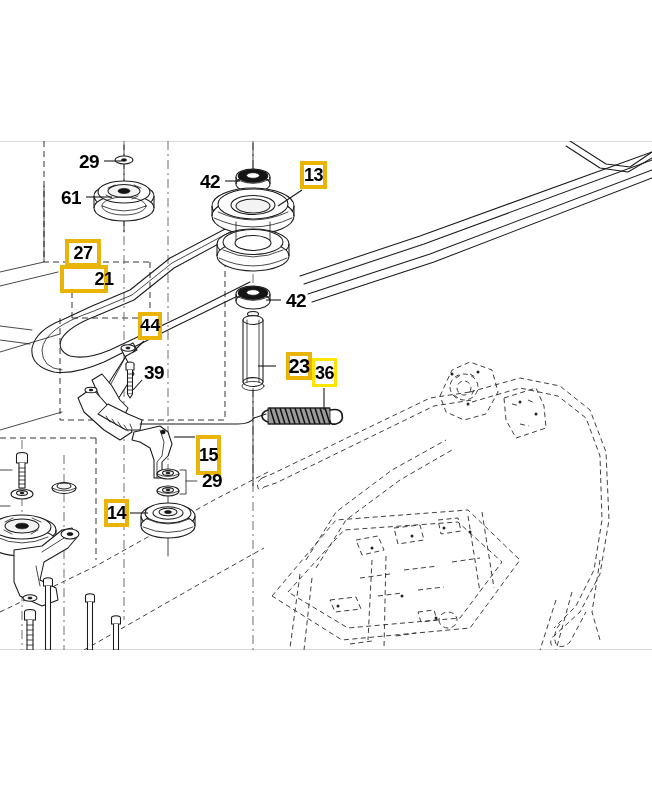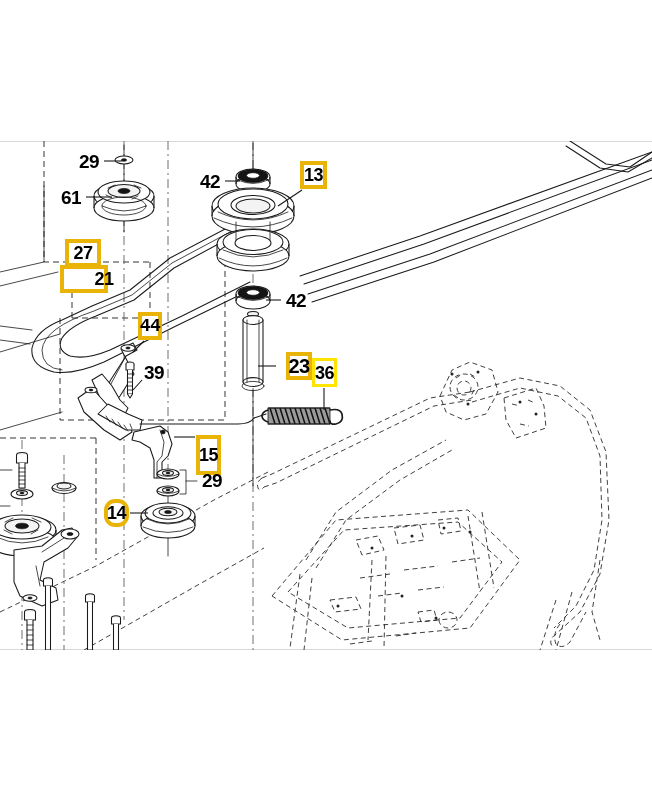--- a/index.html
+++ b/index.html
@@ -399,16 +399,16 @@
       <div class="callout boxed" style="left: 300px; top: 161px; width: 27px; height: 28px; font-size: 18px;">13</div>
       <div class="callout boxed" style="left: 65px; top: 239px; width: 36px; height: 28px; font-size: 18px;">27</div>
       <div class="callout boxed" style="left: 60px; top: 265px; width: 24px; height: 28px; font-size: 18px; padding-left: 40px;">21</div>
       <div class="callout plain" style="left: 283px; top: 289px; width: 26px; height: 22px; font-size: 19px;">42</div>
       <div class="callout boxed" style="left: 138px; top: 312px; width: 24px; height: 28px; font-size: 18px; font-family: Liberation Mono, monospace;">44</div>
       <div class="callout boxed" style="left: 277px; top: 352px; width: 26px; height: 28px; font-size: 20px; margin-left: 9px;">23</div>
       <div class="callout highlight" style="left: 312px; top: 358px; width: 25px; height: 29px; font-size: 18px;">36</div>
       <div class="callout plain" style="left: 141px; top: 361px; width: 26px; height: 22px; font-size: 19px;">39</div>
       <div class="callout boxed" style="left: 196px; top: 423px; width: 25px; height: 40px; font-size: 18px; margin-top: 12px;">15</div>
       <div class="callout plain" style="left: 199px; top: 469px; width: 26px; height: 22px; font-size: 19px;">29</div>
-      <div class="callout boxed" style="left: 104px; top: 499px; width: 25px; height: 28px; font-size: 18px; border-radius: 11px;">14</div>
+      <div class="callout boxed" style="left: 104px; top: 499px; width: 25px; height: 28px; font-size: 18px;">14</div>
     </div>
 
 </div>
 
 </body></html>

